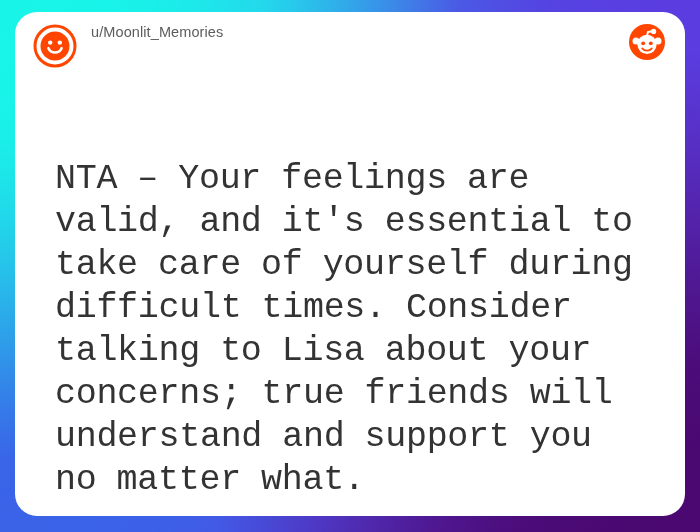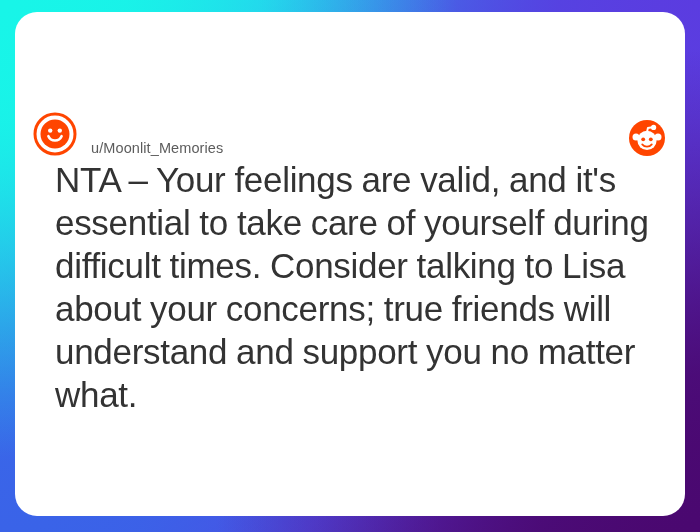--- a/index.html
+++ b/index.html
@@ -30,23 +30,22 @@
     border-radius:22px;
   }
 
   
   #card-header {
     position:absolute;
     left:0; top:0;
     width:100%;
     height:96px;
     display:flex;
-    align-items:flex-end;
-    padding:0 20px 0 18px;
-    margin-top:48px;
+    align-items:flex-start;
+    padding:12px 20px 0 18px;
   }
 
   .avatar {
     width:44px; height:44px;
     flex:0 0 44px;
     display:block;
   }
 
   .username {
     margin-left:14px;
@@ -69,20 +68,21 @@
     position:absolute;
     left:40px;
     top:146px;
     right:36px;
     font-size:35px;
     line-height:43px;
     color:#333333;
     letter-spacing:-0.3px;
     font-weight:400;
     word-spacing:-0.5px;
+    font-family:Liberation Mono, monospace;
   }
 </style>
 </head>
 <body>
 
 <div id="canvas">
 
   <div id="card">
 
     <div id="card-header">

